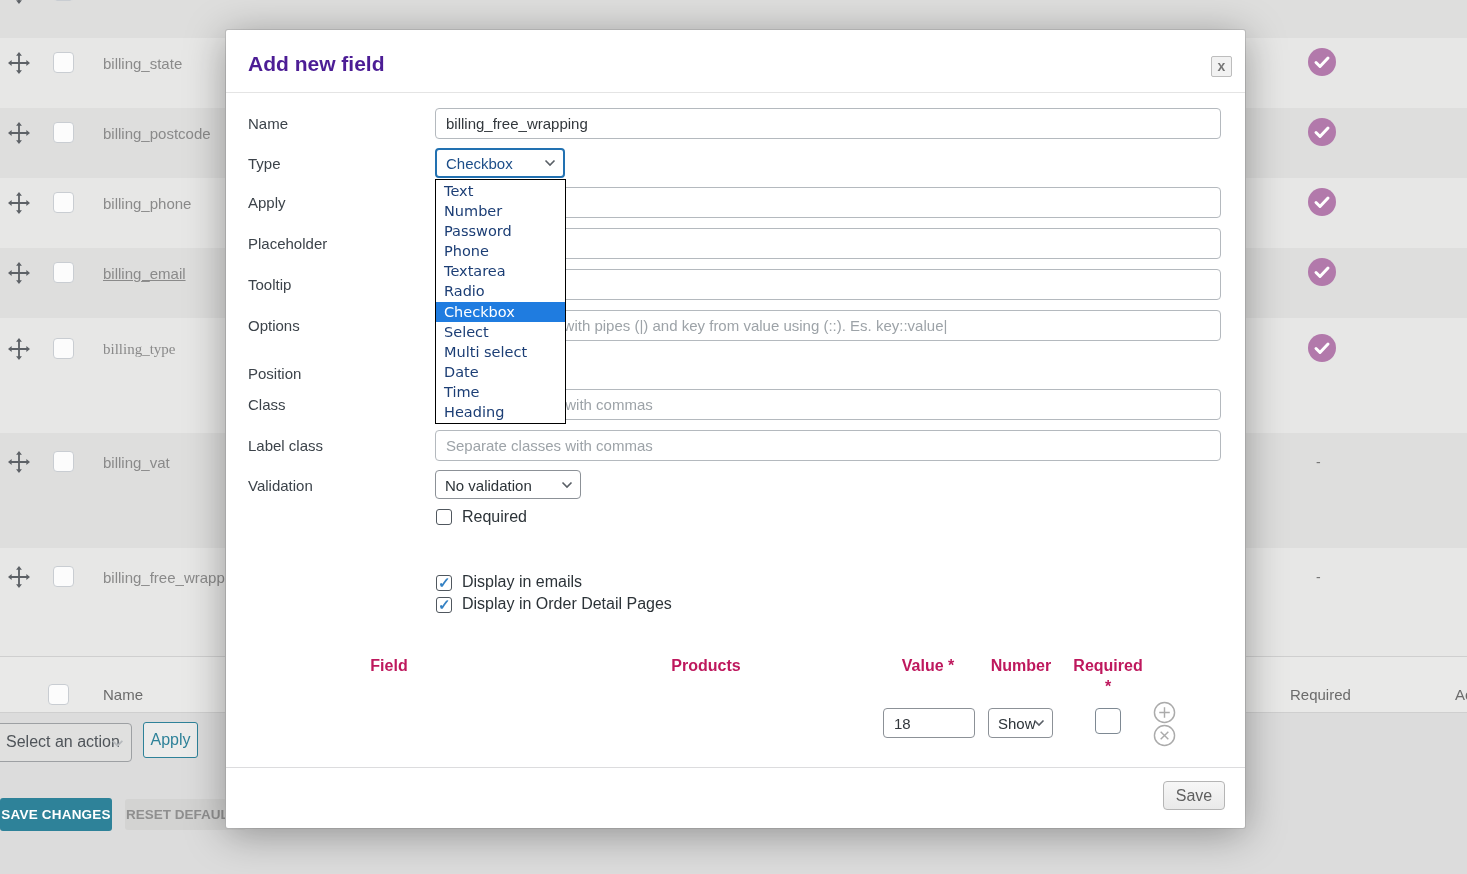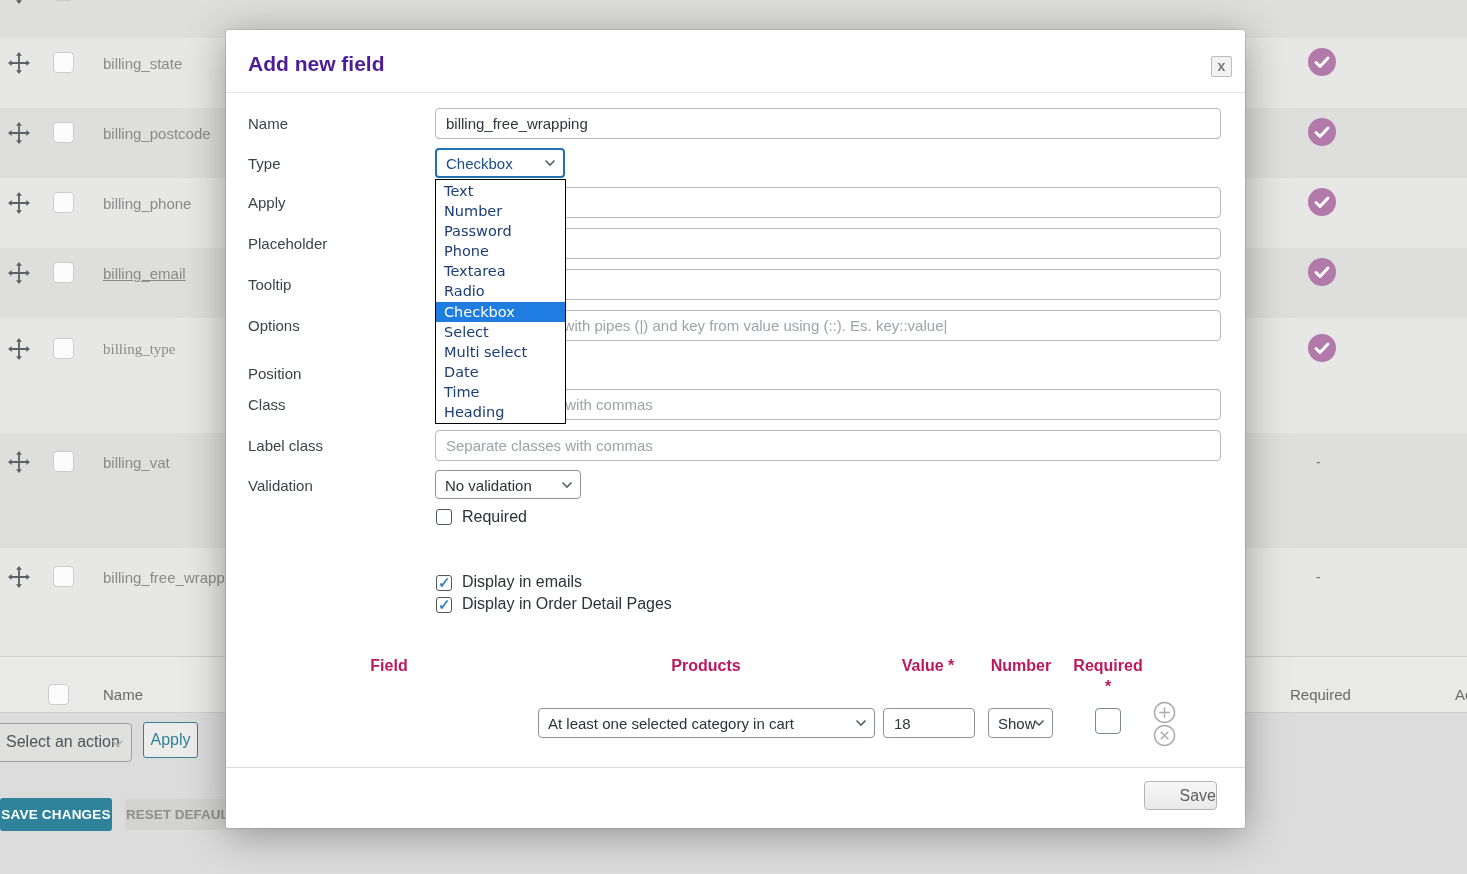--- a/index.html
+++ b/index.html
@@ -78,23 +78,23 @@
   .helptxt { position:absolute; left:210px; font-size:13px; color:#50575e; white-space:nowrap; }
 
   .cond-h { position:absolute; transform:translateX(-50%); font-size:16px; font-weight:bold;
     color:#be185d; white-space:nowrap; }
   .cond-cb { position:absolute; left:869px; top:678px; width:26px; height:26px;
     border:1px solid #7e8993; border-radius:4px; background:#fff; }
   .circ-ic { position:absolute; left:927px; width:23px; height:23px; color:#ababab; }
   .circ-ic svg { width:23px; height:23px; display:block; }
 
   .m-footsep { position:absolute; left:0; top:737px; width:100%; height:1px; background:#dcdcde; }
-  .btn-save { position:absolute; right:28px; top:751px; width:73px; height:29px;
+  .btn-save { position:absolute; right:20px; top:751px; width:62px; height:29px;
     background:linear-gradient(#f7f7f7,#e9e9e9); border:1px solid #b5b5b5; border-radius:4px;
-    color:#5f5f5f; font-size:16px; text-align:right; line-height:27px; }
+    color:#5f5f5f; font-size:16px; text-align:center; line-height:27px; }
 </style>
 </head>
 <body>
 
 <div class="stage">
 
   <div class="bg-row r-dark" style="top:-32px;height:70px;">
     <span class="move-ic" style="top:14px;">
       <svg viewBox="0 0 24 24">
           <path fill="currentColor" d="M12 0 L8.8 4 H11 V11 H4 V8.8 L0 12 L4 15.2 V13 H11 V20 H8.8 L12 24 L15.2 20 H13 V13 H20 V15.2 L24 12 L20 8.8 V11 H13 V4 H15.2 Z"></path>
@@ -288,28 +288,20 @@
     <span class="cbx checked" style="left:210px; top:567px;"></span>
     <span class="cb-label" style="top:565px;">Display in Order Detail Pages</span>
 
     <span class="cond-h" style="left:163px; top:627px;">Field</span>
     <span class="cond-h" style="left:480px; top:627px;">Products</span>
     <span class="cond-h" style="left:702px; top:627px;">Value *</span>
     <span class="cond-h" style="left:795px; top:627px;">Number</span>
     <span class="cond-h" style="left:882px; top:627px;">Required</span>
     <span class="cond-h" style="left:882px; top:648px;">*</span>
 
-    <div class="sel" style="left:312px; top:678px; width:337px; height:30px;">
-      <span class="stxt">At least one selected category in cart</span>
-      <span class="chev">
-        <svg viewBox="0 0 12 8">
-            <path d="M1.5 1.5 L6 6 L10.5 1.5" fill="none" stroke="currentColor" stroke-width="1.6"></path>
-          </svg>
-      </span>
-    </div>
     <input class="tinput" style="left: 657px; top: 678px; width: 92px; height: 30px; border-color: rgb(140, 145, 151);" value="18">
     <div class="sel" style="left:762px; top:678px; width:65px; height:30px;">
       <span class="stxt">Show</span>
       <span class="chev">
         <svg viewBox="0 0 12 8">
             <path d="M1.5 1.5 L6 6 L10.5 1.5" fill="none" stroke="currentColor" stroke-width="1.6"></path>
           </svg>
       </span>
     </div>
     <span class="cond-cb"></span>

